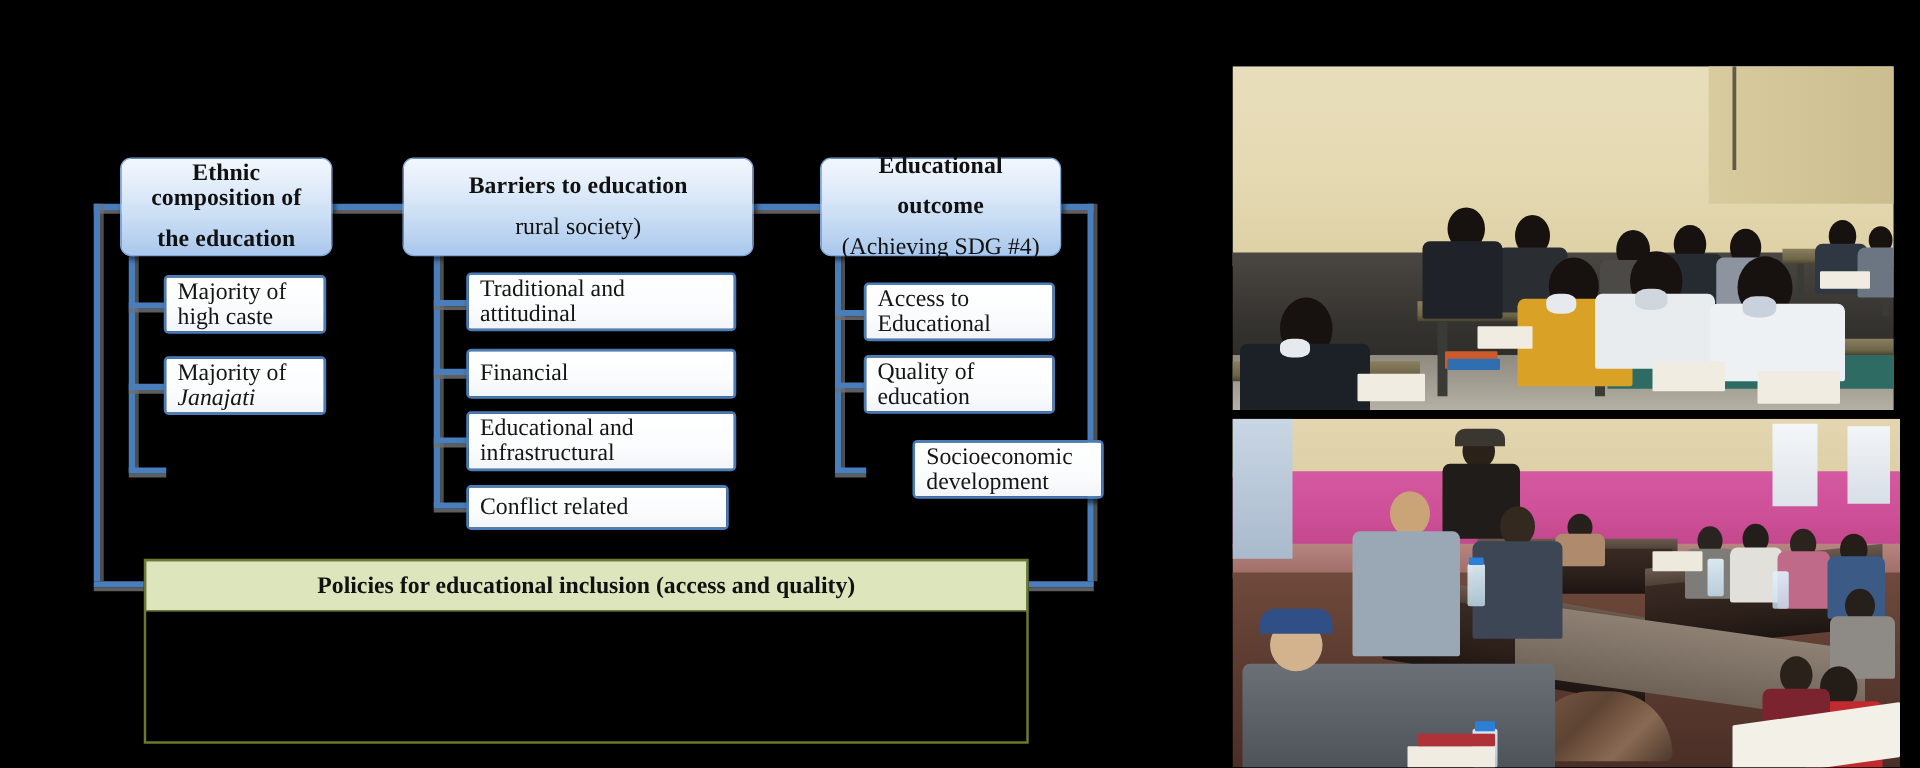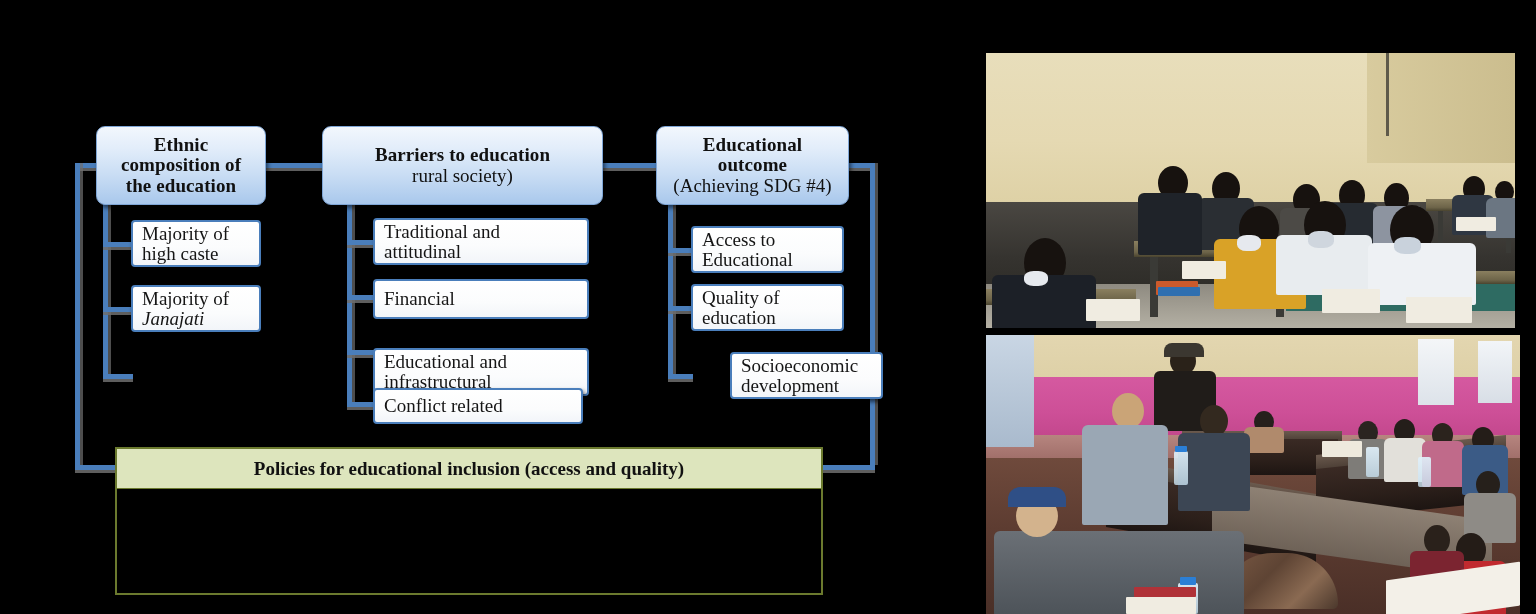--- a/index.html
+++ b/index.html
@@ -15,20 +15,21 @@
   .hdr{
     position:absolute;
     border:1px solid #7fa6d6;
     border-radius:9px;
     background:linear-gradient(to bottom,#f2f7fd 0%,#e2edfa 28%,#c9ddf4 62%,#a9c8ec 100%);
     box-shadow:2px 3px 4px rgba(0,0,0,.55);
     box-sizing:border-box;
     display:flex;flex-direction:column;align-items:center;justify-content:center;
     text-align:center;color:#111;line-height:1.06;
     padding:4px 6px;
+    gap:12px;
   }
   .hdr .t1{font-weight:bold;font-size:19px;letter-spacing:.1px;}
   .hdr .t2{font-weight:normal;font-size:19px;}
 
   
   .leaf{
     position:absolute;
     border:2px solid #4a7ebb;
     border-radius:4px;
     background:linear-gradient(to bottom,#ffffff 0%,#fbfcfd 60%,#f2f5f9 100%);
@@ -148,21 +149,21 @@
     <div>
       <div>Traditional and</div>
       <div>attitudinal</div>
     </div>
   </div>
 
   <div class="leaf" style="left:373px;top:279px;width:216px;height:40px;">
     <div>Financial</div>
   </div>
 
-  <div class="leaf" style="left:373px;top:329px;width:216px;height:48px;margin-top:19px;">
+  <div class="leaf" style="left:373px;top:329px;width:216px;height:48px;">
     <div>
       <div>Educational and</div>
       <div>infrastructural</div>
     </div>
   </div>
 
   <div class="leaf" style="left:373px;top:388px;width:210px;height:36px;">
     <div>Conflict related</div>
   </div>
 

